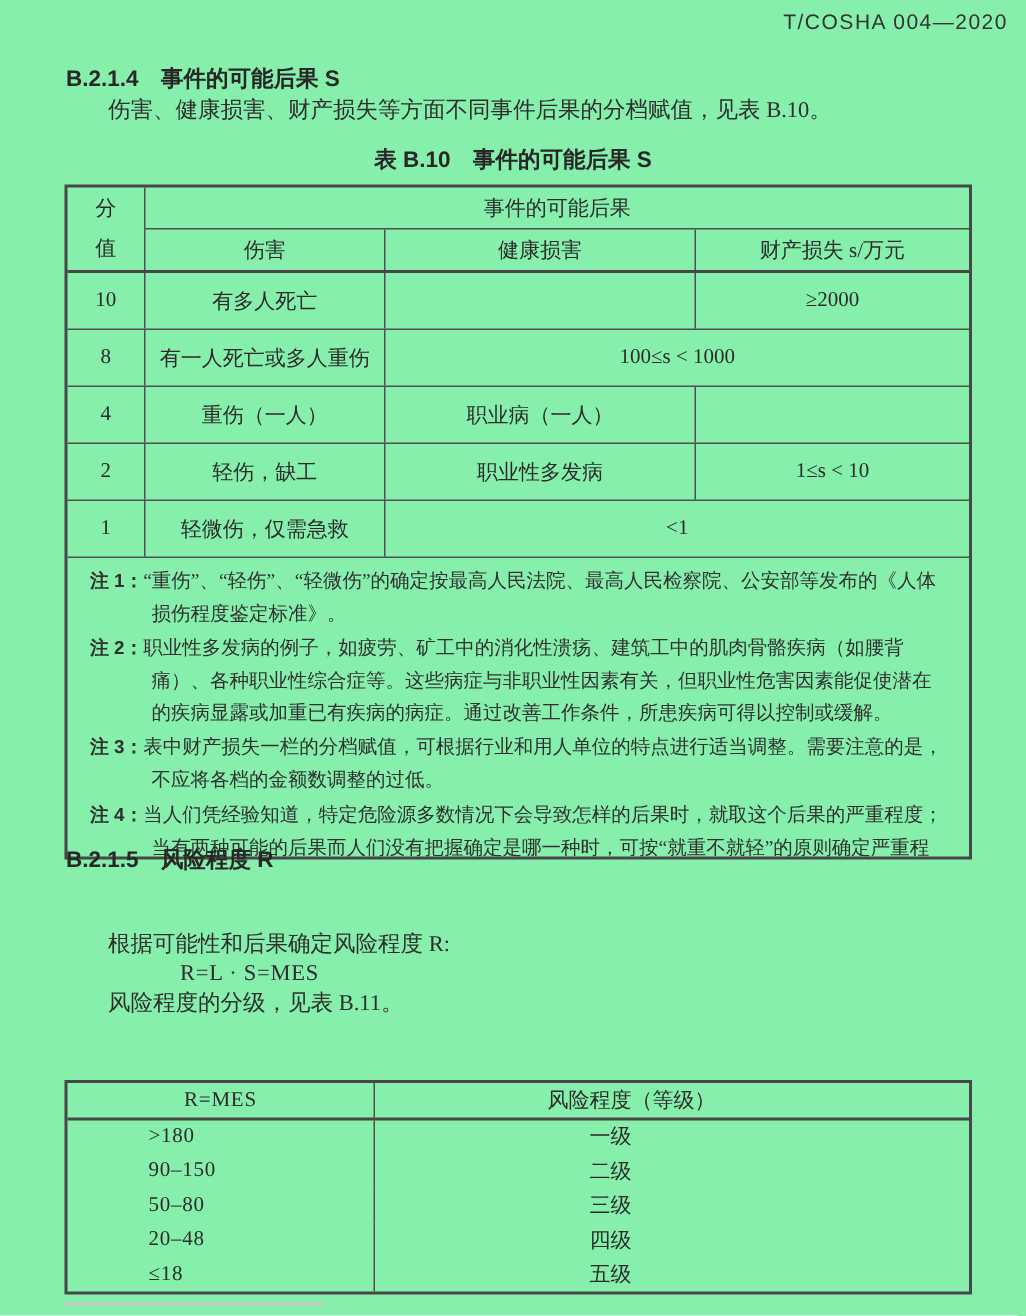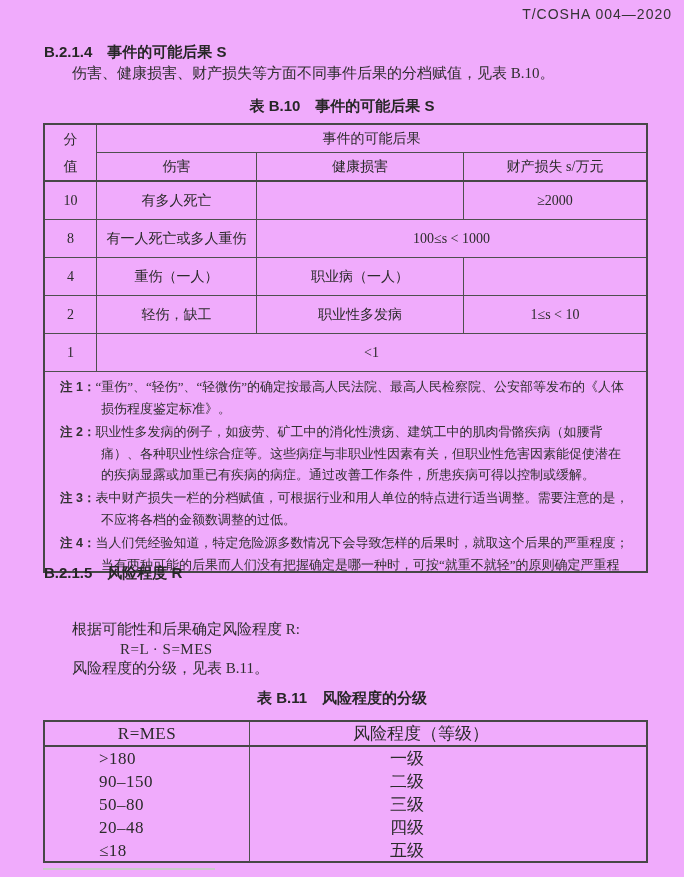--- a/index.html
+++ b/index.html
@@ -1,19 +1,19 @@
 <!DOCTYPE html>
 <html><head>
 <meta charset="utf-8">
 <style>
   html,body { margin:0; padding:0; background:#ffffff; }
   .page {
     position:relative;
     width:684px; height:877px;
-    background:#f0abfc;
+    background:#86efac;
     font-family:"Liberation Serif","DejaVu Serif",serif;
     color:#2b2b2b;
     overflow:hidden;
   }
   
   .docnum {
     position:absolute; top:6px; right:12px;
     font-family:"Liberation Sans","DejaVu Sans",sans-serif;
     font-size:14px; letter-spacing:1px; color:#343434;
   }
@@ -70,21 +70,21 @@
   .note-label {
     font-family:"Liberation Sans","DejaVu Sans",sans-serif;
     font-weight:bold; font-size:12.5px;
   }
   
   .t11 {
     position:absolute; left:43px; top:720px;
     width:605px; height:143px;
     border:2px solid #474747; box-sizing:border-box;
     display:flex; flex-direction:column;
-    font-size:17px;
+    font-size:14px;
   }
   .t11-head { display:flex; height:23px; flex:none; border-bottom:2px solid #474747; }
   .t11-head > div { display:flex; align-items:center; justify-content:center; }
   .t11-h1 { width:204px; flex:none; border-right:1px solid #4f4f4f; letter-spacing:.5px; }
   .t11-h2 { flex:1; padding-right:54px; }
   .t11-body { flex:1; display:flex; flex-direction:column; }
   .t11-row { flex:1; display:flex; }
   .t11-c1 {
     width:150px; flex:none; border-right:1px solid #4f4f4f;
     display:flex; align-items:center; padding-left:54px; letter-spacing:.5px;
@@ -135,36 +135,36 @@
       <div class="t10-c3">职业病（一人）</div>
     </div>
     <div class="t10-row">
       <div class="t10-c1">2</div>
       <div class="t10-c2">轻伤，缺工</div>
       <div class="t10-c3">职业性多发病</div>
       <div class="t10-c4">1≤s &lt; 10</div>
     </div>
     <div class="t10-row">
       <div class="t10-c1">1</div>
+      <div class="t10-c2">轻微伤，仅需急救</div>
       <div class="t10-c4">&lt;1</div>
     </div>
 
     <div class="t10-notes">
       <div class="note"><b class="note-label">注 1：</b><span>“重伤”、“轻伤”、“轻微伤”的确定按最高人民法院、最高人民检察院、公安部等发布的《人体损伤程度鉴定标准》。</span></div>
       <div class="note"><b class="note-label">注 2：</b><span>职业性多发病的例子，如疲劳、矿工中的消化性溃疡、建筑工中的肌肉骨骼疾病（如腰背痛）、各种职业性综合症等。这些病症与非职业性因素有关，但职业性危害因素能促使潜在的疾病显露或加重已有疾病的病症。通过改善工作条件，所患疾病可得以控制或缓解。</span></div>
       <div class="note"><b class="note-label">注 3：</b><span>表中财产损失一栏的分档赋值，可根据行业和用人单位的特点进行适当调整。需要注意的是，不应将各档的金额数调整的过低。</span></div>
       <div class="note"><b class="note-label">注 4：</b><span>当人们凭经验知道，特定危险源多数情况下会导致怎样的后果时，就取这个后果的严重程度；当有两种可能的后果而人们没有把握确定是哪一种时，可按“就重不就轻”的原则确定严重程度。</span></div>
     </div>
   </div>
 
   <div class="sec-heading" style="top:564px;">B.2.1.5　风险程度 R</div>
   <div class="para" style="top:620px;">根据可能性和后果确定风险程度 R:</div>
   <div class="formula" style="top:641px;">R=L · S=MES</div>
   <div class="para" style="top:659px;">风险程度的分级，见表 B.11。</div>
-  <div class="caption" style="top:689px;">表 B.11　风险程度的分级</div>
 
   <div class="t11">
     <div class="t11-head">
       <div class="t11-h1">R=MES</div>
       <div class="t11-h2">风险程度（等级）</div>
     </div>
     <div class="t11-body">
       <div class="t11-row">
         <div class="t11-c1">&gt;180</div>
         <div class="t11-c2">一级</div>

